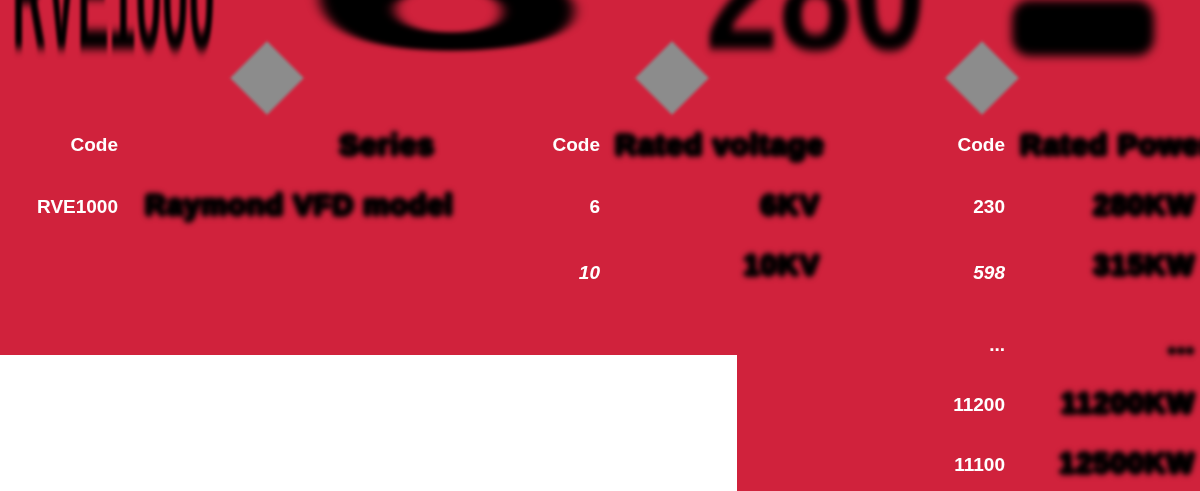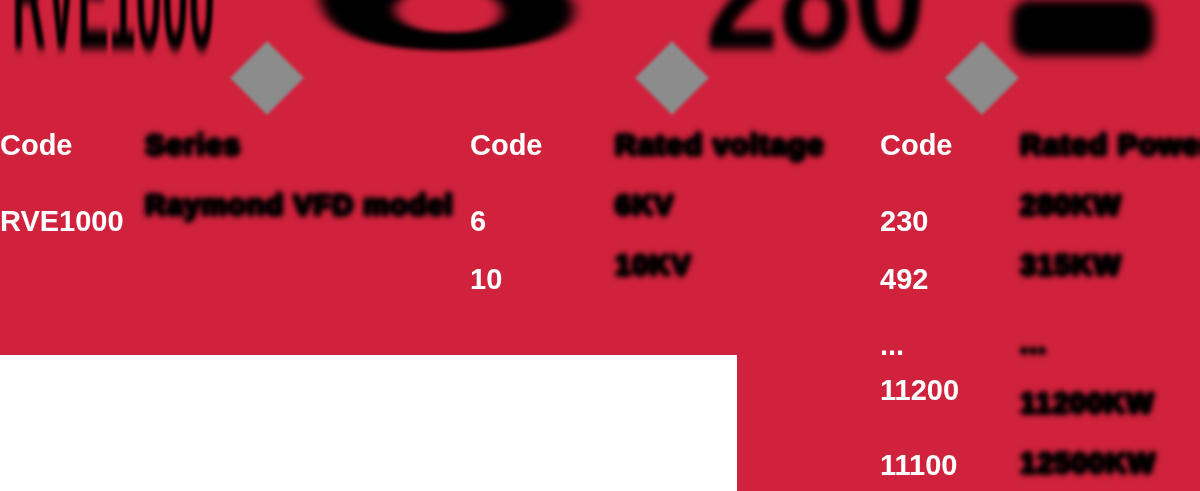--- a/index.html
+++ b/index.html
@@ -27,39 +27,39 @@
   }
   .diamond{
     position:absolute;width:52px;height:52px;background:#8C8C8C;
     transform:rotate(45deg);filter:blur(1.5px);
   }
   .d1{left:241px;top:52px;}
   .d2{left:646px;top:52px;}
   .d3{left:956px;top:52px;}
   
   .cell{
-    position:absolute;height:34px;line-height:34px;text-align:left;
-    color:#ffffff;font-size:29px;font-weight:700;white-space:nowrap;
+    position:absolute;height:34px;line-height:34px;text-align:right;
+    color:#ffffff;font-size:19px;font-weight:700;white-space:nowrap;
   }
   .blob{
     color:#000;font-weight:900;font-size:29px;letter-spacing:1px;
     filter:blur(2.6px);
     text-shadow:0 0 2px #000,0 2px 3px #000,0 -2px 3px #000,2px 0 2px #000,-2px 0 2px #000;
   }
   .blob-header{font-size:30px;}
   
   .t1-code{left:0;width:118px;}     .t1-desc{left:145px;width:290px;}
   .t2-code{left:470px;width:130px;} .t2-desc{left:615px;width:205px;}
   .t3-code{left:880px;width:125px;} .t3-desc{left:1020px;width:175px;}
   
   .r-head{top:128px;}
-  .r1{top:204px;} .r1b{top:188px;}
-  .r2{top:262px;} .r2b{top:248px;}
+  .r1{top:190px;} .r1b{top:188px;}
+  .r2{top:256px;font-style:italic;} .r2b{top:248px;}
   .r3{top:328px;} .r3b{top:326px;}
-  .r4{top:373px;} .r4b{top:386px;}
+  .r4{top:388px;} .r4b{top:386px;}
   .r5{top:448px;} .r5b{top:446px;}
 </style>
 </head>
 <body>
 
 <div class="stage">
 
   <div class="red-panel"></div>
 
   <div class="banner">
@@ -88,21 +88,21 @@
     <div class="cell blob t2-desc r2b">10KV</div>
   </div>
 
   <div>
     <div class="cell t3-code r-head">Code</div>
     <div class="cell blob blob-header t3-desc r-head">Rated Power</div>
 
     <div class="cell t3-code r1">230</div>
     <div class="cell blob t3-desc r1b">280KW</div>
 
-    <div class="cell t3-code r2">492</div>
+    <div class="cell t3-code r2">598</div>
     <div class="cell blob t3-desc r2b">315KW</div>
 
     <div class="cell t3-code r3">...</div>
     <div class="cell blob t3-desc r3b">...</div>
 
     <div class="cell t3-code r4">11200</div>
     <div class="cell blob t3-desc r4b">11200KW</div>
 
     <div class="cell t3-code r5">11100</div>
     <div class="cell blob t3-desc r5b">12500KW</div>

